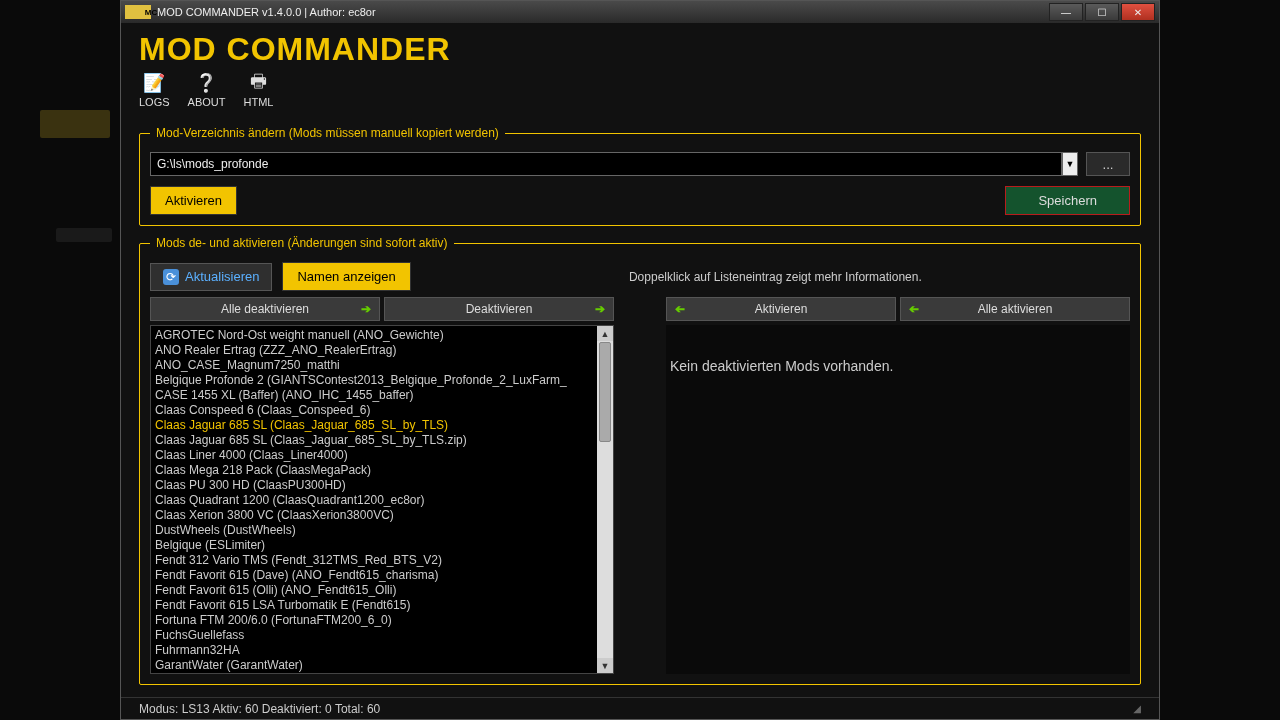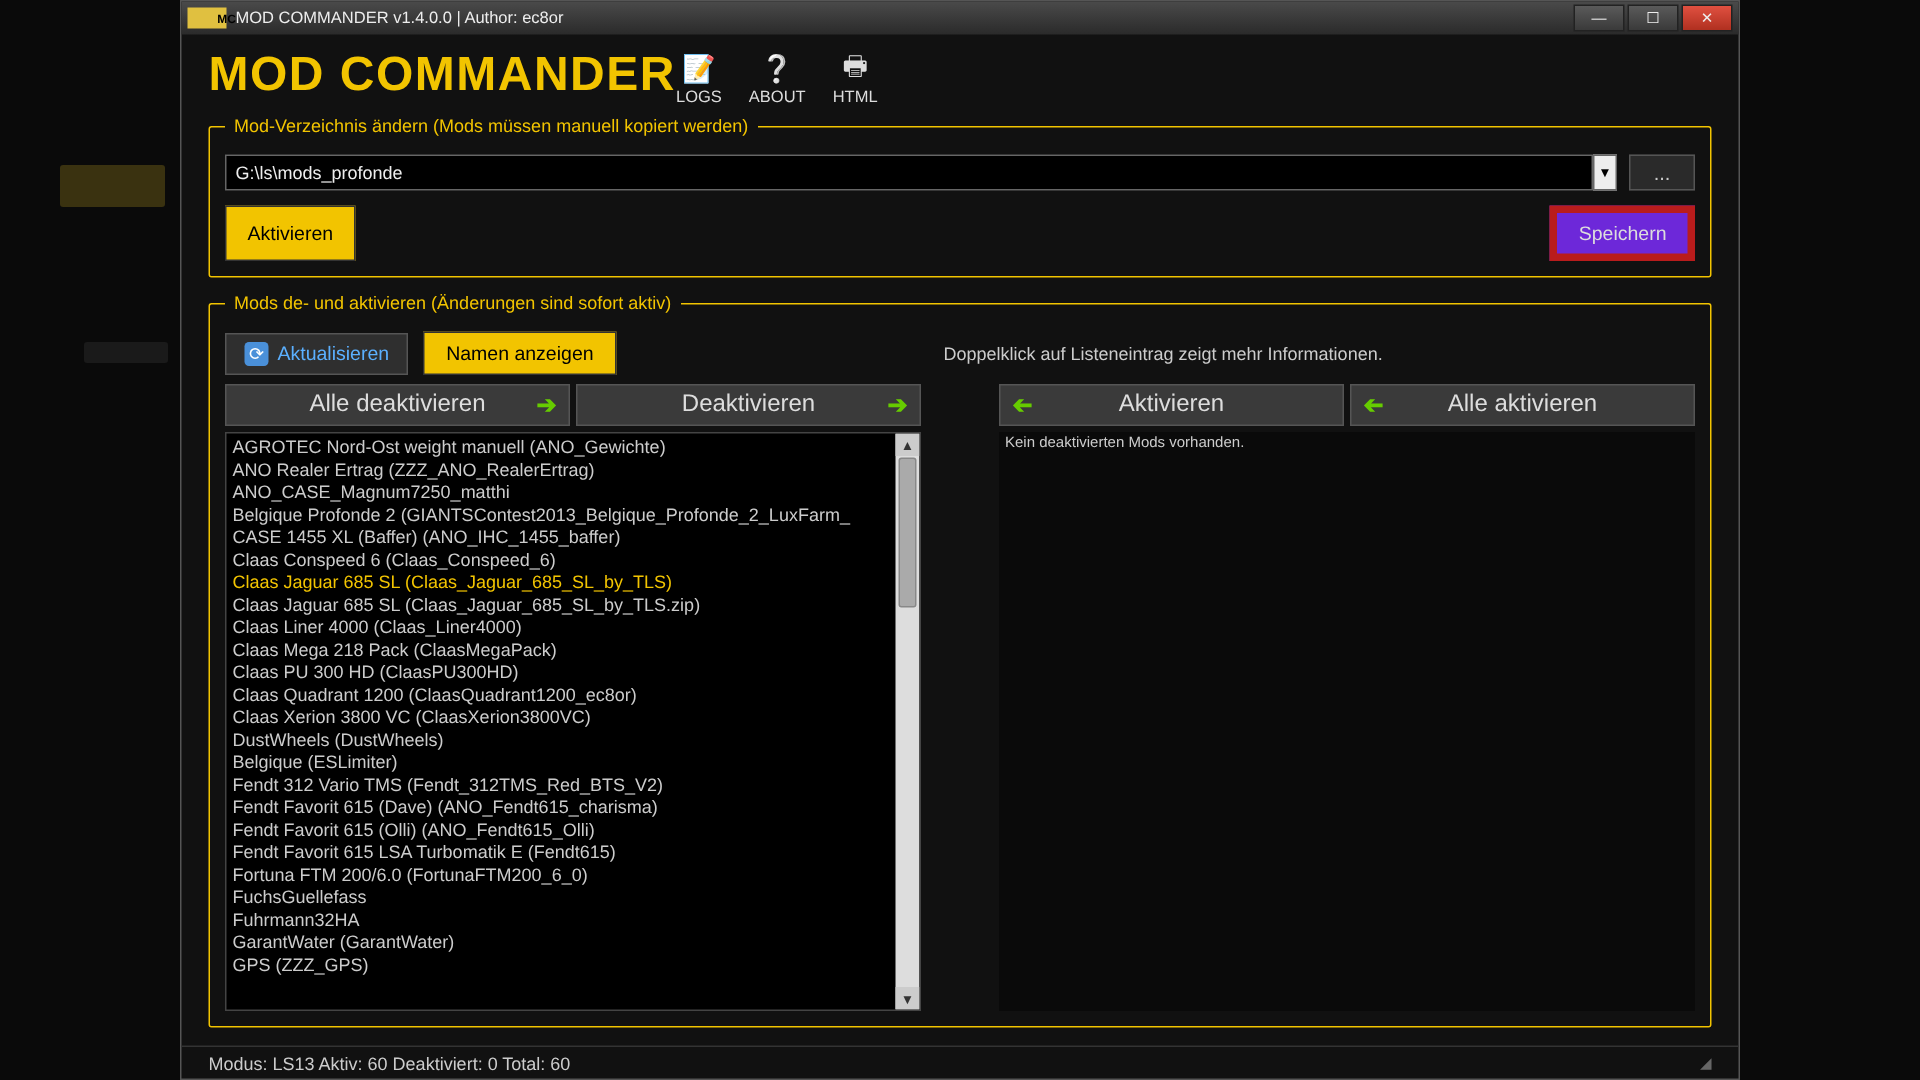--- a/index.html
+++ b/index.html
@@ -58,21 +58,23 @@
   .content {
     flex: 1;
     padding: 8px 18px 2px 18px;
     display: flex;
     flex-direction: column;
     overflow: hidden;
   }
   .header-row {
     display: flex;
     align-items: flex-start;
-    margin-bottom: 6px;
+    justify-content: space-between;
+    margin-bottom: 18px;
+    flex-direction: column;
   }
   .app-title {
     color: #f2c400;
     font-size: 32px;
     font-weight: bold;
     letter-spacing: 1px;
   }
   .toolbar-icons {
     display: flex;
     gap: 18px;
@@ -139,24 +141,24 @@
   }
   .btn-yellow {
     background: #f2c400;
     color: #000;
     border: 1px solid #333;
     padding: 6px 14px;
     font-size: 13px;
     cursor: pointer;
   }
   .btn-gray {
-    background: #6d28d9;
+    background: #14532d;
     color: #ddd;
-    border: 5px solid #b91c1c;
-    padding: 6px 14px;
+    border: 1px solid #b91c1c;
+    padding: 6px 32px;
     font-size: 13px;
     cursor: pointer;
   }
   .mods-fieldset {
     flex: 1;
     display: flex;
     flex-direction: column;
     overflow: hidden;
   }
   .top-controls {
@@ -206,21 +208,21 @@
     display: flex;
     gap: 4px;
     margin-bottom: 4px;
   }
   .wide-btn {
     flex: 1;
     background: #3a3a3a;
     border: 1px solid #555;
     color: #ddd;
     padding: 4px 6px;
-    font-size: 16px;
+    font-size: 12px;
     cursor: pointer;
     display: flex;
     align-items: center;
     justify-content: center;
     position: relative;
   }
   .wide-btn .arrow-right {
     position: absolute;
     right: 8px;
     color: #6c0;
@@ -272,22 +274,23 @@
   .scroll-arrow {
     position:absolute;
     left:0;right:0;
     height:15px;
     background:#ccc;
     display:flex;align-items:center;justify-content:center;
     font-size:9px;color:#333;
   }
   .empty-msg {
     color: #ccc;
-    font-size: 10px;
+    font-size: 14px;
     padding: 2px 4px;
+    margin-top: 31px;
   }
   .statusbar {
     height: 22px;
     border-top: 1px solid #333;
     display: flex;
     align-items: center;
     padding: 0 18px;
     color: #ccc;
     font-size: 12px;
     justify-content: space-between;

